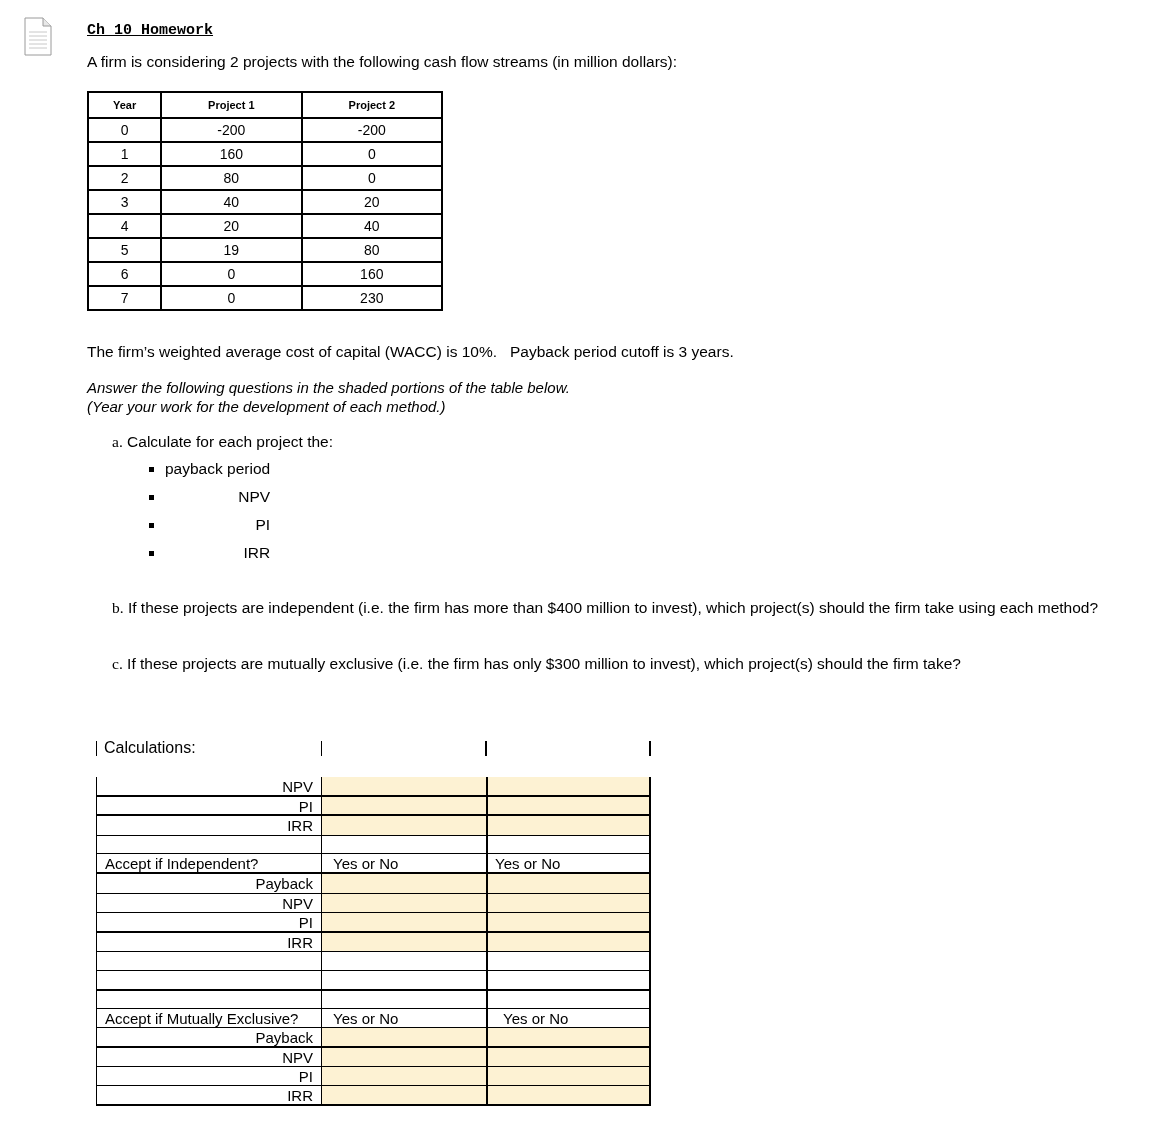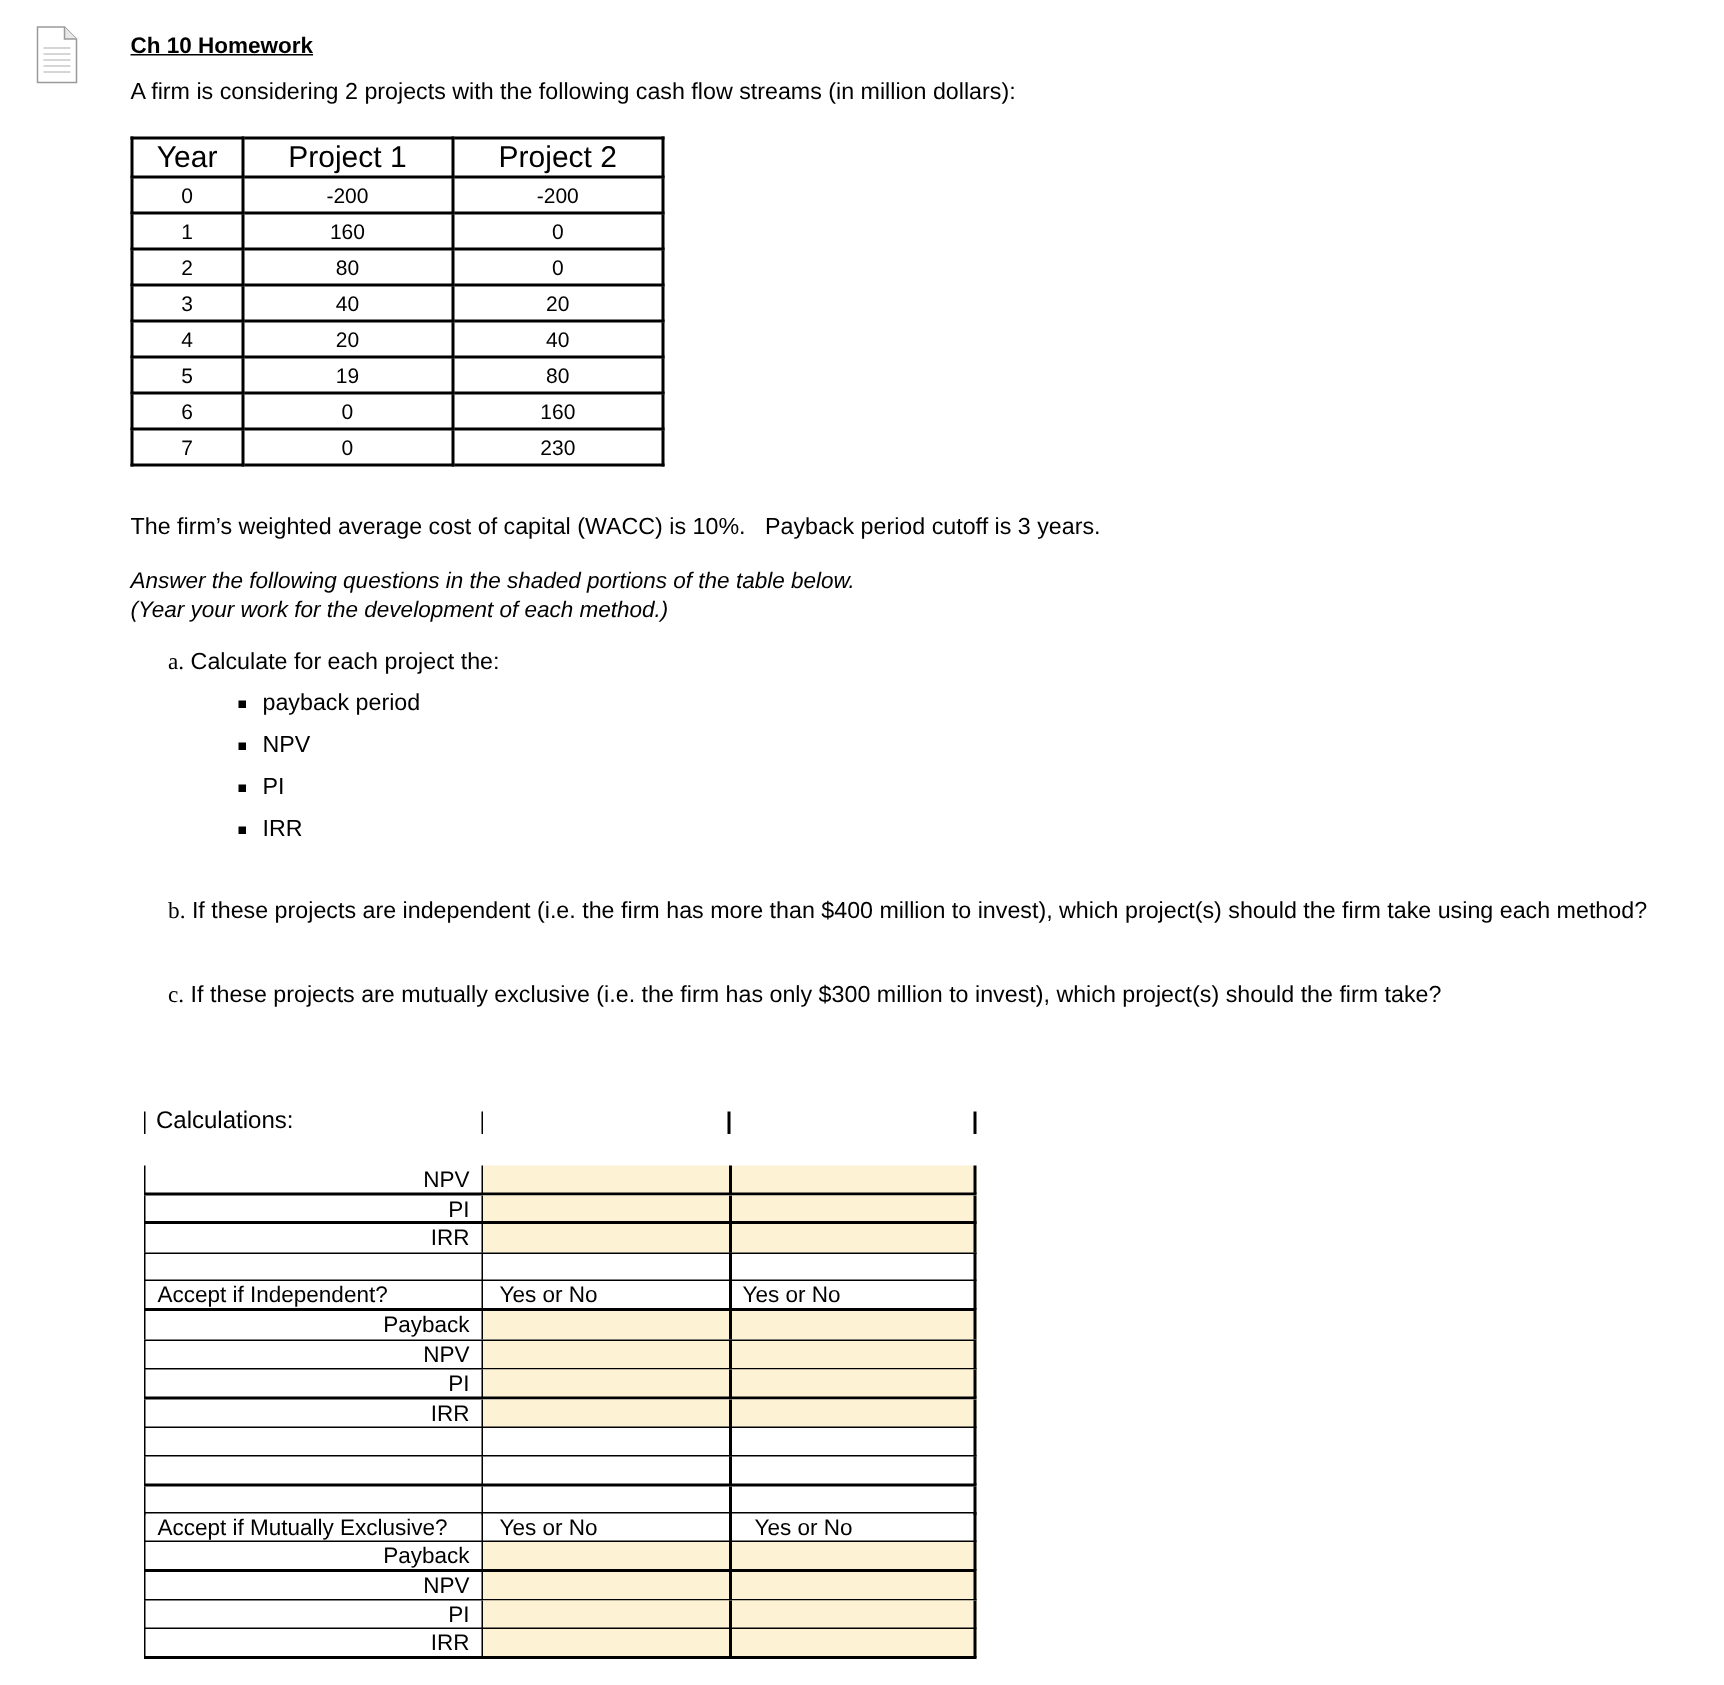--- a/index.html
+++ b/index.html
@@ -1,29 +1,29 @@
 <!DOCTYPE html>
 <html><head>
 <meta charset="utf-8">
 <style>
   html, body { margin: 0; padding: 0; background: #ffffff; }
   body { width: 1149px; height: 1123px; position: relative; font-family: "Liberation Sans", sans-serif; color: #000; overflow: hidden; }
   .abs { position: absolute; }
   .doc-icon { left: 24px; top: 17px; width: 28px; height: 39px; }
-  .title { left: 87px; top: 22px; font-size: 15px; font-weight: bold; text-decoration: underline; font-family: Liberation Sans, sans-serif; }
+  .title { left: 87px; top: 22px; font-size: 15px; font-weight: bold; text-decoration: underline; font-family: Liberation Mono, monospace; }
   .intro { left: 87px; top: 53px; font-size: 15.5px; }
   table.cf { position: absolute; left: 87px; top: 91px; border-collapse: collapse; width: 356px; }
   table.cf th, table.cf td { border: 2px solid #000; text-align: center; font-size: 14px; height: 22px; padding: 0; }
-  table.cf th { font-weight: normal; height: 24px; font-size: 20px; }
+  table.cf th { font-weight: bold; height: 24px; font-size: 11px; }
   .wacc { left: 87px; top: 343px; font-size: 15.5px; }
   .instr { left: 87px; top: 379px; font-size: 15px; font-weight: normal; font-style: italic; }
   .instr2 { left: 87px; top: 398px; font-size: 15px; font-style: italic; }
   .qa { left: 112px; top: 433px; font-size: 15.5px; }
   .qa .letter, .qb .letter, .qc .letter { font-family: "Liberation Serif", serif; }
-  ul.bullets { position: absolute; left: 157px; top: 458px; margin: 0; padding: 0; list-style: none; }
+  ul.bullets { position: absolute; left: 147px; top: 458px; margin: 0; padding: 0; list-style: none; text-align: right; }
   ul.bullets li { font-size: 15.5px; height: 28px; line-height: 22px; position: relative; padding-left: 18px; }
   ul.bullets li .sq { position: absolute; left: 2px; top: 9px; width: 5px; height: 5px; background: #000; }
   .qb { left: 112px; top: 599px; font-size: 15.5px; }
   .qc { left: 112px; top: 655px; font-size: 15.5px; }
   .calc-label { left: 96px; top: 739px; font-size: 16px; }
   .vbar { position: absolute; width: 1px; background: #000; }
   .vbar.thick { width: 2px; }
   
   .grid { position: absolute; left: 96px; width: 555px; }
   .row { position: absolute; left: 0; width: 555px; height: 19px; }

